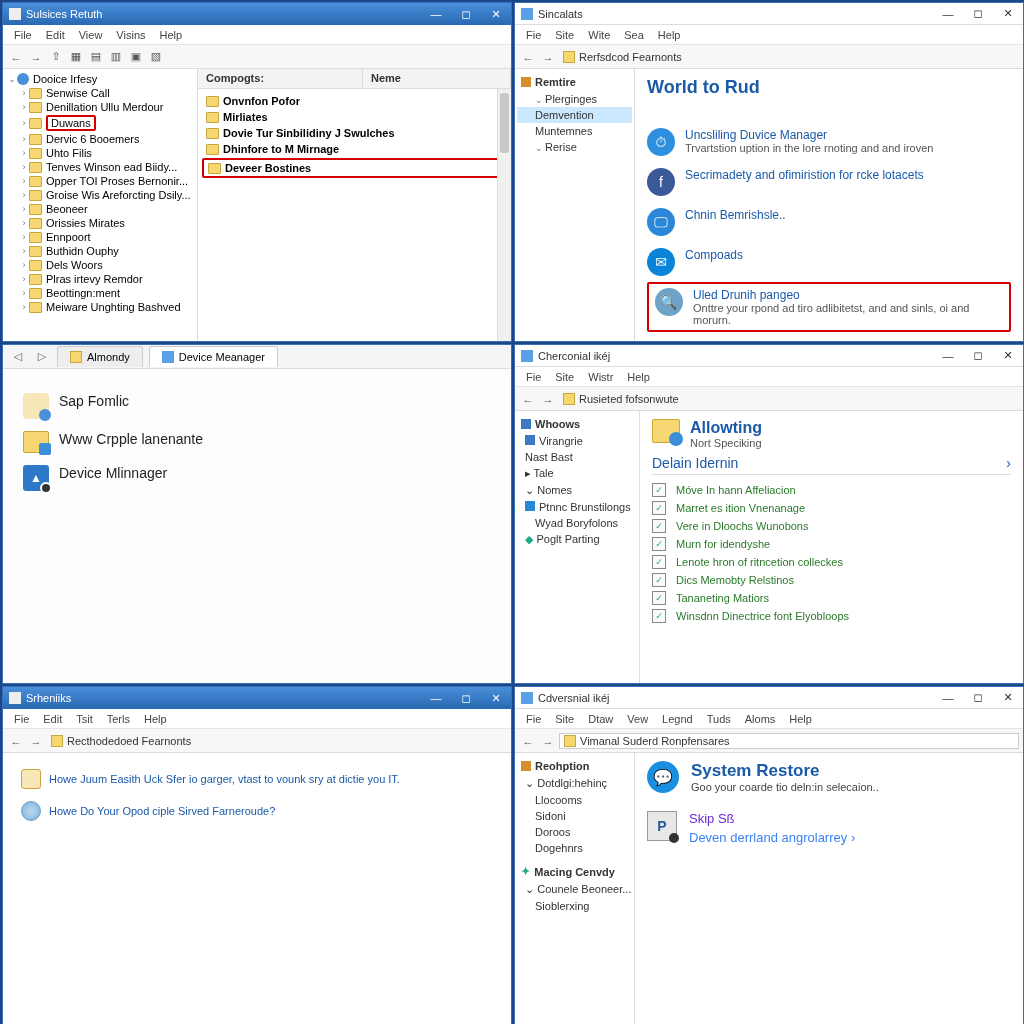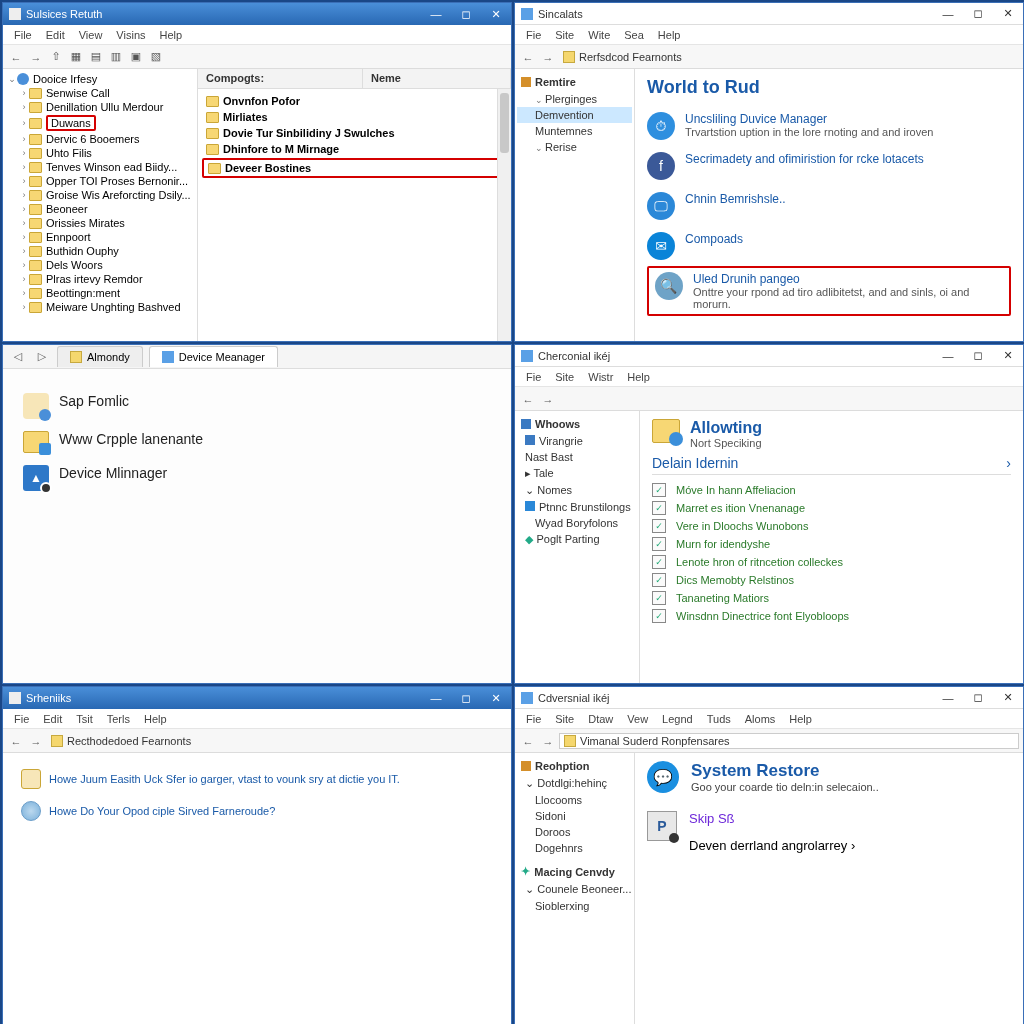--- a/index.html
+++ b/index.html
@@ -27,21 +27,21 @@
 .list-pane { flex: 1; position: relative; overflow: hidden; font-weight: bold; }
 .col-header { height: 20px; display: flex; background: #f3f3f3; border-bottom: 1px solid #ddd; font-size: 11px; }
 .col-header div { padding: 3px 8px; border-right: 1px solid #ddd; color: #333; }
 .items { padding: 4px; }
 .items .row { display: flex; align-items: center; font-size: 11px; padding: 2px 4px; cursor: pointer; }
 .left-nav { width: 120px; border-right: 1px solid #ddd; background: #fff; font-size: 11px; padding: 4px 2px; overflow: hidden; }
 .nav-head { font-weight: bold; color: #333; padding: 3px 4px; display: flex; align-items: center; gap: 4px; }
 .nav-item { padding: 2px 4px 2px 18px; color: #333; cursor: pointer; white-space: nowrap; }
 .nav-item.sel { background: #cce8ff; }
 .content { flex: 1; padding: 8px 12px; overflow: hidden; font-size: 12px; }
-h2.blue { color: #1a5aa8; font-size: 18px; font-weight: 600; margin-bottom: 8px; }
+h2.blue { color: #1a5aa8; font-size: 18px; font-weight: 600; margin-bottom: 24px; }
 .cp-row { display: flex; align-items: flex-start; gap: 10px; padding: 6px 0; }
 .cp-icon { width: 28px; height: 28px; border-radius: 50%; flex-shrink: 0; display: flex; align-items: center; justify-content: center; color: #fff; font-size: 14px; }
 .cp-row .txt .t1 { color: #1a5aa8; font-size: 12px; }
 .cp-row .txt .t2 { color: #555; font-size: 11px; }
 .tab { background: #eee; border: 1px solid #ccc; border-bottom: none; padding: 4px 12px; font-size: 11px; cursor: pointer; display: flex; align-items: center; gap: 5px; border-radius: 3px 3px 0 0; }
 .tab.active { background: #fff; }
 .icon-sq { width: 14px; height: 14px; border: 1px solid #888; background: #fafafa; margin-right: 4px; font-size: 9px; display: inline-flex; align-items: center; justify-content: center; color: #2a7; }
 .link-list .lrow { display: flex; align-items: center; gap: 6px; font-size: 11px; color: #2a7a2a; padding: 2px 0; cursor: pointer; }
 .section-head { color: #1a5aa8; font-size: 14px; padding: 6px 0 3px; border-bottom: none; display: flex; justify-content: space-between; align-items: center; }
 .q { display: flex; align-items: center; gap: 8px; font-size: 11px; padding: 6px 4px; }
@@ -318,20 +318,24 @@
   </div>
   <div class="menubar">
     <span>Fie</span>
     <span>Site</span>
     <span>Wistr</span>
     <span>Help</span>
   </div>
   <div class="toolbar">
     <span class="tbtn">←</span>
     <span class="tbtn">→</span>
+    <span class="addr">
+          <span class="addr-icon"></span>
+          <span>Rusieted fofsonwute</span>
+        </span>
   </div>
   <div class="body-split">
     <div class="left-nav" style="width:125px">
       <div class="nav-head">
             <span style="width:10px;height:10px;background:#3b7ac2"></span>
             <span>Whoows</span>
           </div>
       <div class="nav-item" style="padding-left:8px"><span style="width:10px;height:10px;background:#3b7ac2;display:inline-block;margin-right:4px"></span><span>Virangrie</span></div>
       <div class="nav-item" style="padding-left:8px">Nast Bast</div>
       <div class="nav-item" style="padding-left:8px">▸ <span>Tale</span></div>
@@ -479,20 +483,20 @@
         <div style="width:32px;height:32px;border-radius:50%;background:#1a8fe0;display:flex;align-items:center;justify-content:center;color:#fff;font-size:16px">💬</div>
         <div>
           <div style="color:#1a5aa8;font-size:17px;font-weight:600">System Restore</div>
           <div style="color:#444;font-size:11px">Goo your coarde tio deln:in selecaion..</div>
         </div>
       </div>
       <div style="display:flex;gap:12px;align-items:flex-start;margin-top:18px">
         <div style="width:30px;height:30px;background:#e8e8e8;border:1px solid #999;display:flex;align-items:center;justify-content:center;color:#2a5a9a;font-weight:bold;font-size:14px;position:relative">P<div style="position:absolute;right:-3px;bottom:-3px;width:10px;height:10px;background:#333;border-radius:50%"></div></div>
         <div>
           <div style="color:#6d28d9;font-size:13px">Skip Sß</div>
-          <div style="color:#000000;font-size:13px;margin-top:12px"><span>Deven derrland angrolarrey</span> ›</div>
+          <div style="color:#3b82f6;font-size:13px;margin-top:4px"><span>Deven derrland angrolarrey</span> ›</div>
         </div>
       </div>
     </div>
   </div>
 </div>
 
 </div>
 
 </body></html>

